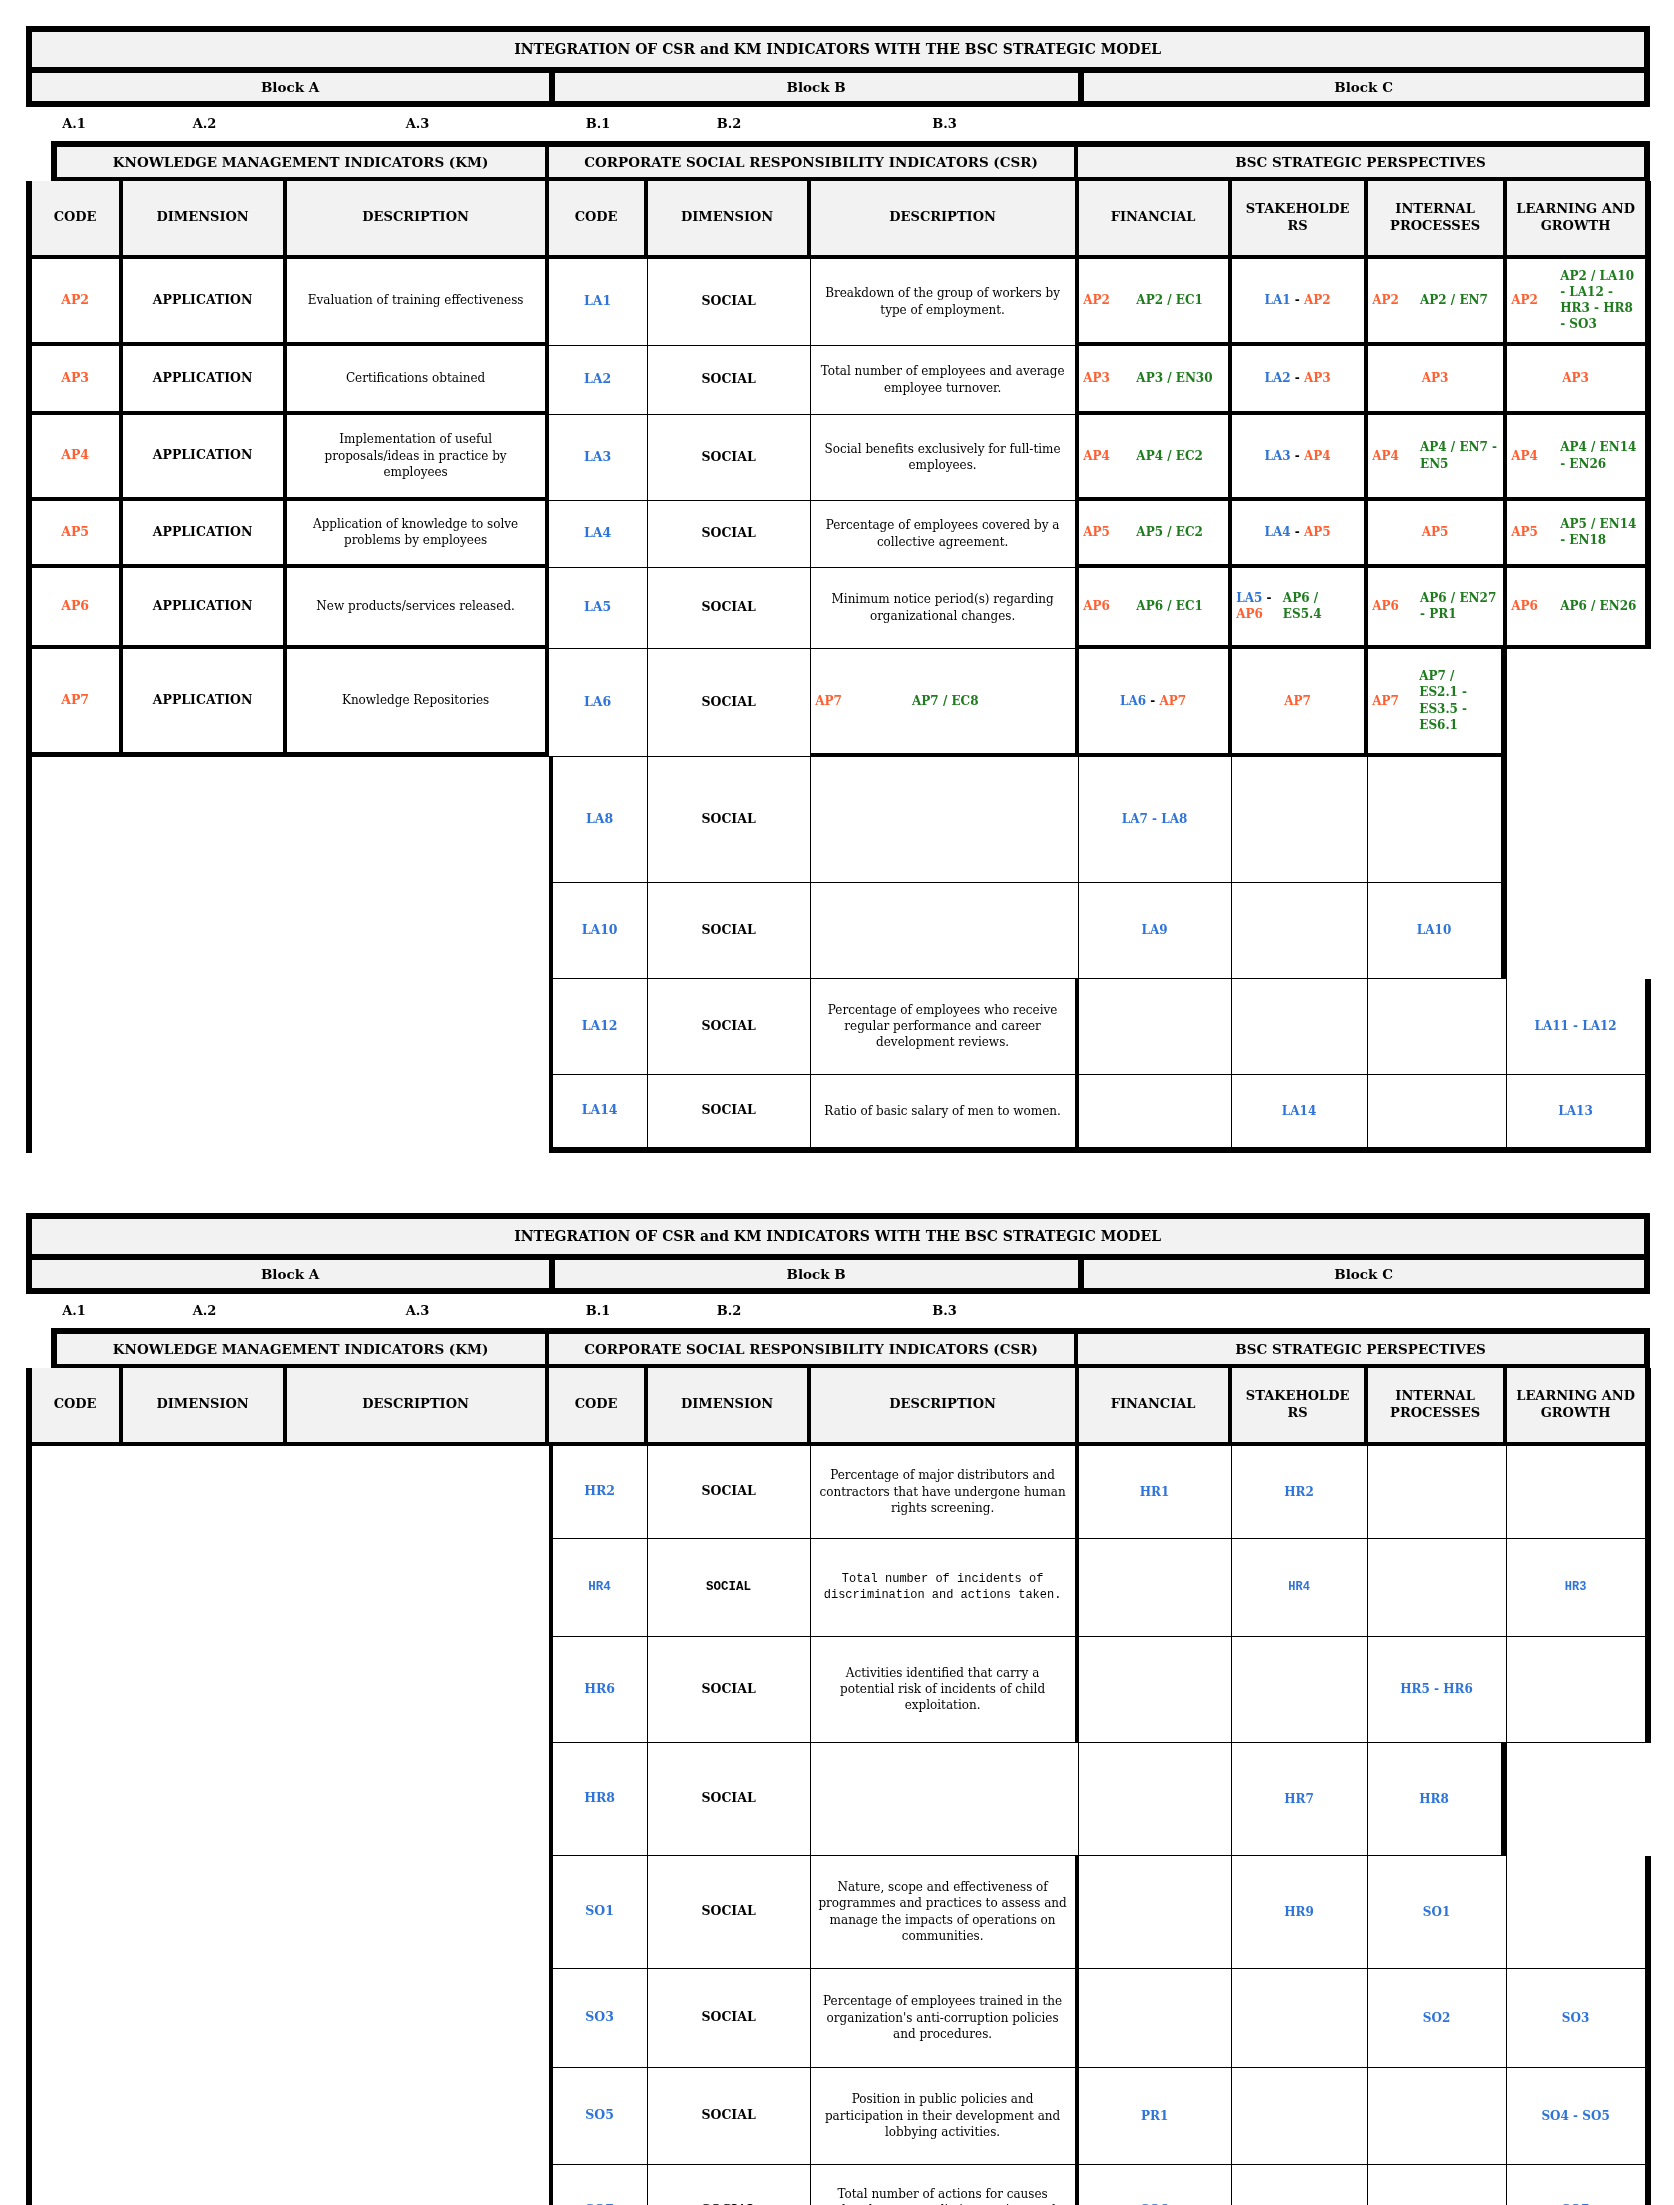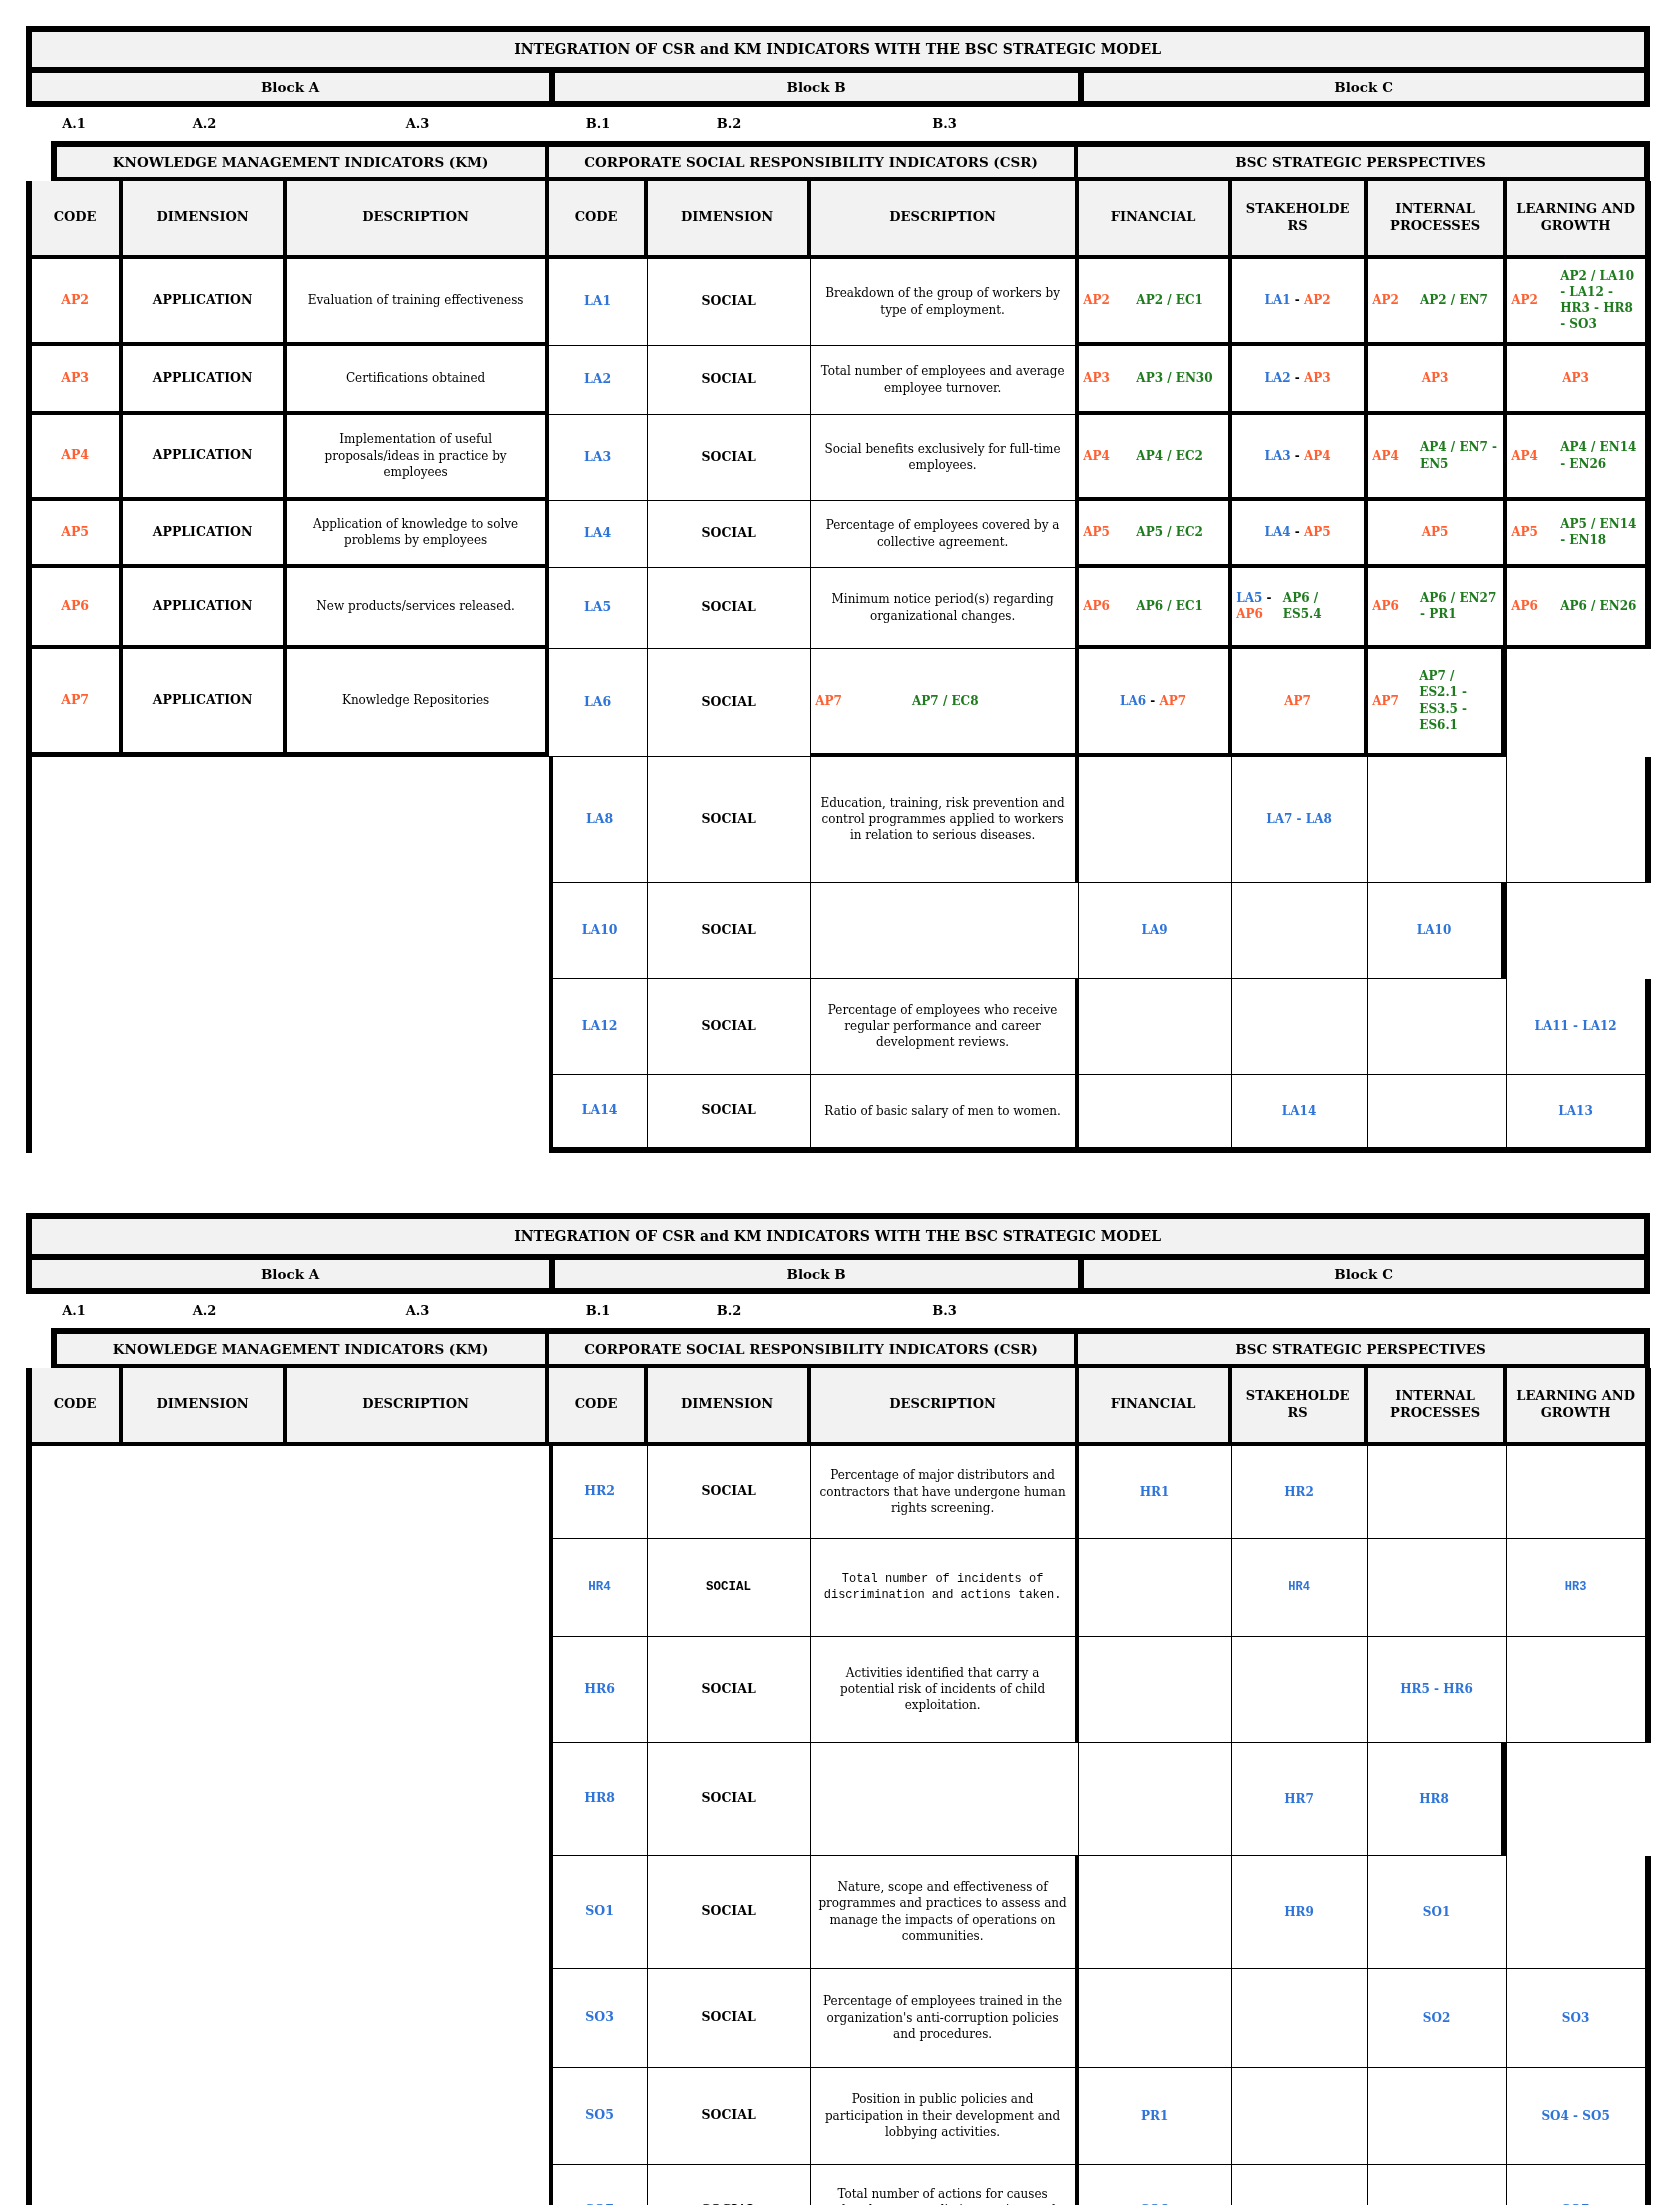--- a/index.html
+++ b/index.html
@@ -317,21 +317,20 @@
         </div>
       </div>
       <div class="row" style="height: 126px;">
         <div class="cell km first ghost"></div>
         <div class="cell km ghost"></div>
         <div class="cell km ghost"></div>
         <div class="cell csr code bl-thick">
           <span class="c-b">LA8</span>
         </div>
         <div class="cell csr dim">SOCIAL</div>
-        <div class="cell csr desc v-thick">Education, training, risk prevention and control programmes applied to workers in relation to serious diseases.</div>
         <div class="cell bsc"></div>
         <div class="cell bsc one">
           <span class="part"><span class="c-b">LA7 - LA8</span></span>
         </div>
         <div class="cell bsc"></div>
         <div class="cell bsc outer-r"></div>
       </div>
       <div class="row" style="height: 96px;">
         <div class="cell km first ghost"></div>
         <div class="cell km ghost"></div>

